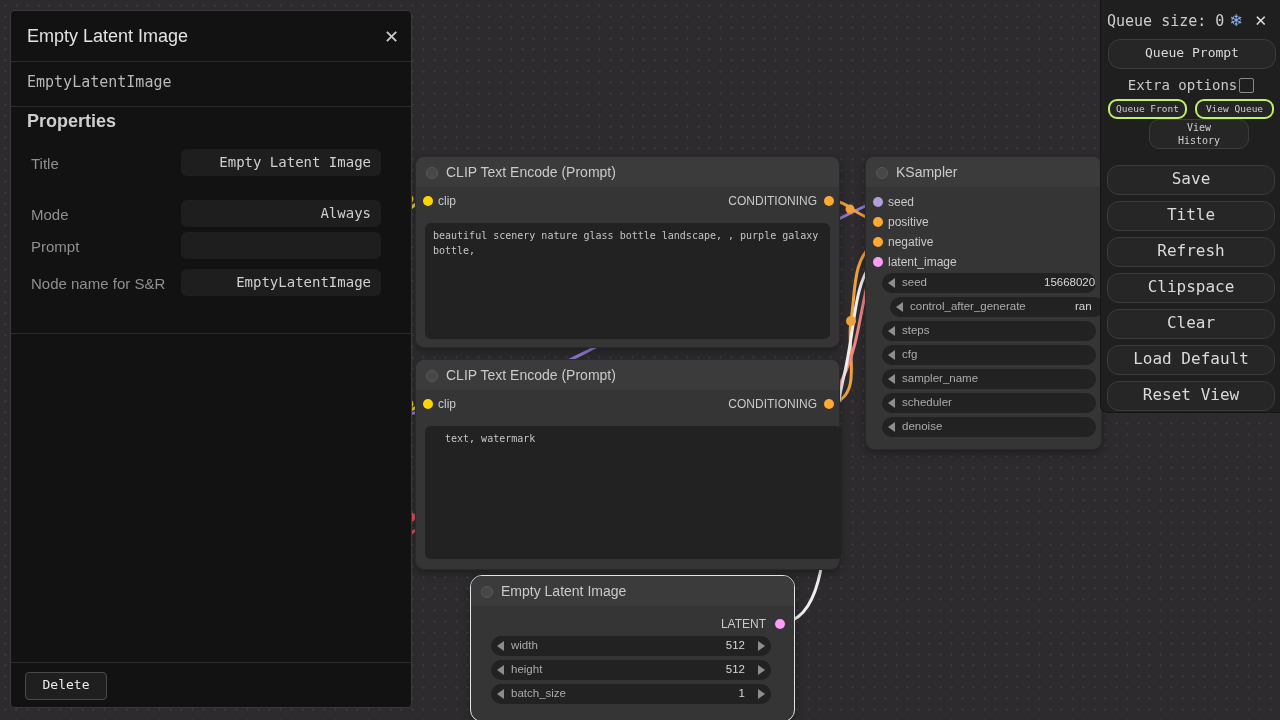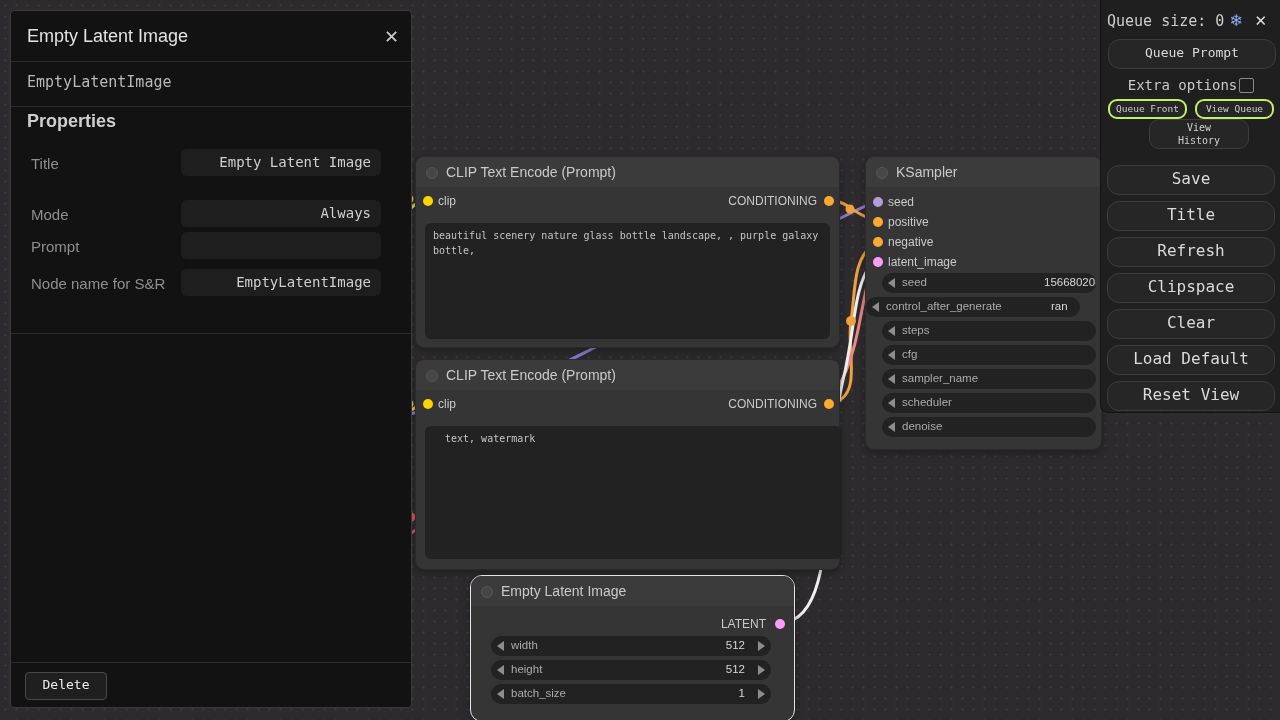--- a/index.html
+++ b/index.html
@@ -128,21 +128,21 @@
     <span class="slot-dot" style="left:7px;top:80px;background:#ffa931;"></span>
     <span class="slot-label" style="left:22px;top:78px;">negative</span>
     <span class="slot-dot" style="left:7px;top:100px;background:#ff9cf9;"></span>
     <span class="slot-label" style="left:22px;top:98px;">latent_image</span>
 
     <div class="widget" style="left:16px;top:116px;width:214px;">
       <span class="warr l"></span>
       <span class="wlabel">seed</span>
       <span class="wvalue" style="left:162px;">1566802087</span>
     </div>
-    <div class="widget" style="left:0;top:140px;width:214px;">
+    <div class="widget" style="left:24px;top:140px;width:214px;">
       <span class="warr l"></span>
       <span class="wlabel">control_after_generate</span>
       <span class="wvalue" style="left:185px;">ran</span>
     </div>
     <div class="widget" style="left:16px;top:164px;width:214px;">
       <span class="warr l"></span>
       <span class="wlabel">steps</span>
     </div>
     <div class="widget" style="left:16px;top:188px;width:214px;">
       <span class="warr l"></span>

